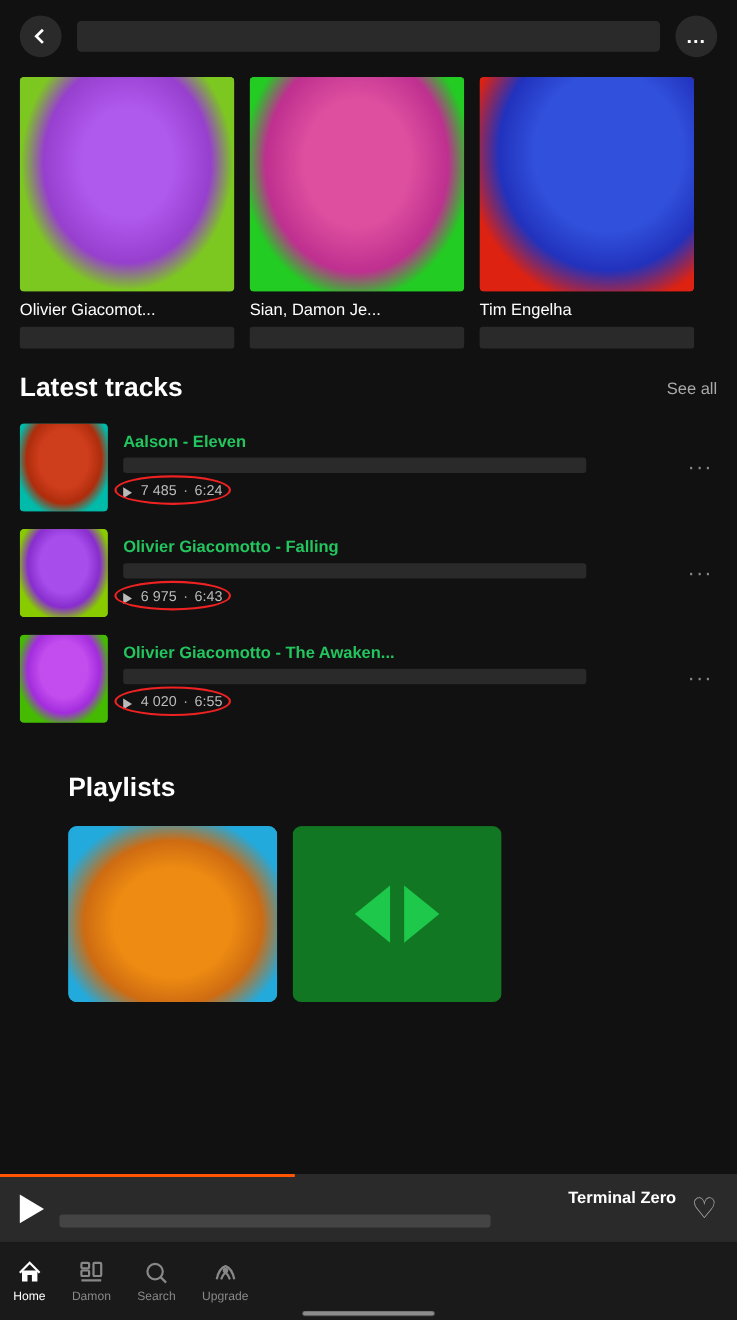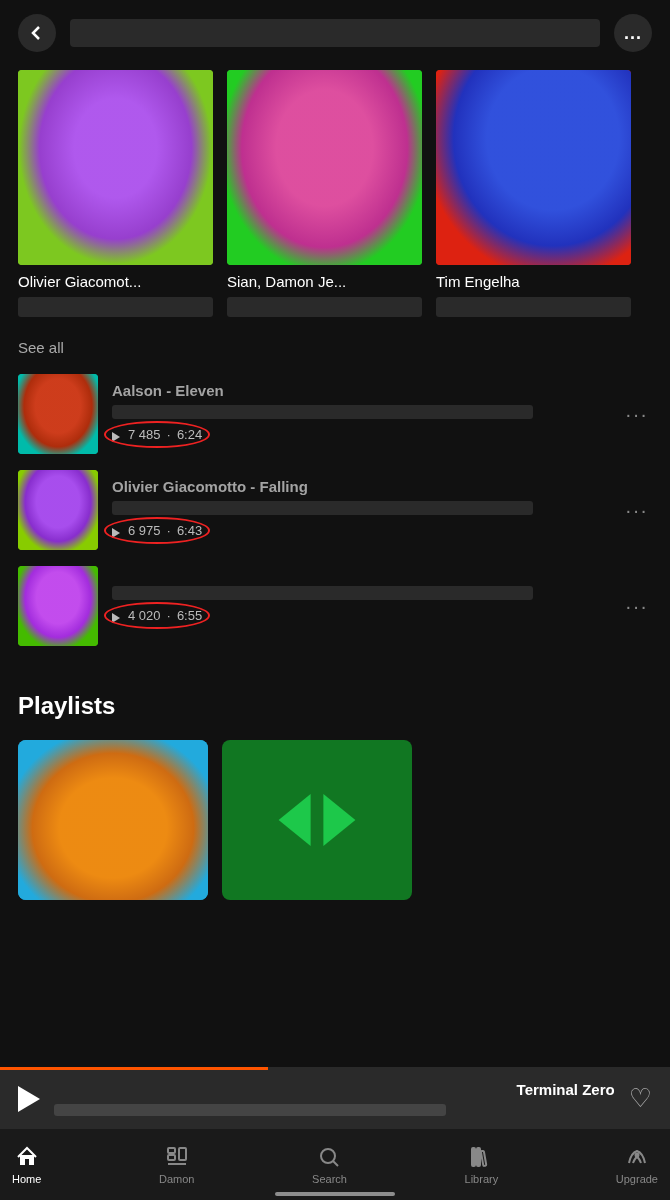--- a/index.html
+++ b/index.html
@@ -190,21 +190,21 @@
       opacity: 0.93;
     }
 
     .track-info {
       flex: 1;
       min-width: 0;
     }
     .track-title {
       font-size: 15px;
       font-weight: 600;
-      color: #a3a3a3;
+      color: #22c55e;
       white-space: nowrap;
       overflow: hidden;
       text-overflow: ellipsis;
       margin-bottom: 6px;
     }
     .track-title-bar {
       height: 14px;
       background: #2a2a2a;
       border-radius: 3px;
       width: 85%;
@@ -244,21 +244,21 @@
       background: none;
       border: none;
       color: #888;
       font-size: 20px;
       cursor: pointer;
       padding: 0 4px;
       letter-spacing: 1px;
     }
 
     
-    .playlists-section { padding-top: 8px; }
+    .playlists-section { padding-top: 8px; margin-left: 44px; }
     .playlists-grid {
       display: flex;
       gap: 14px;
       padding: 10px 18px 20px;
       overflow: hidden;
     }
     .playlist-card {
       width: 190px;
       height: 160px;
       border-radius: 8px;
@@ -375,21 +375,21 @@
     
     .bottom-nav {
       position: fixed;
       bottom: 0;
       left: 0; right: 0;
       width: 670px;
       height: 72px;
       background: #1a1a1a;
       display: flex;
       align-items: center;
-      justify-content: space-between;
+      justify-content: flex-start;
       border-top: 1px solid #2a2a2a;
     }
     .nav-item {
       display: flex;
       flex-direction: column;
       align-items: center;
       gap: 4px;
       cursor: pointer;
       padding: 8px 12px;
     }
@@ -466,20 +466,21 @@
       <div class="art-tim">
         <div class="art-tim-person"></div>
       </div>
     </div>
     <div class="artist-name">Tim Engelha</div>
     <div class="artist-sub-bar"></div>
   </div>
 </section>
 
 <section class="section-header">
+  <h2 class="section-title">Latest tracks</h2>
   <button class="see-all-btn">See all</button>
 </section>
 
 <div class="tracks-list">
 
   <div class="track-item">
     <div class="track-thumb">
       <div class="art-aalson">
         <div class="art-aalson-face"></div>
       </div>
@@ -522,20 +523,21 @@
     <button class="track-more-btn">···</button>
   </div>
 
   <div class="track-item">
     <div class="track-thumb">
       <div class="art-awaken">
         <div class="art-awaken-face"></div>
       </div>
     </div>
     <div class="track-info">
+      <div class="track-title">Olivier Giacomotto - The Awaken...</div>
       <div class="track-title-bar"></div>
       <div class="track-stats-wrap">
         <div class="track-stats-oval"></div>
         <div class="track-stats">
           <span class="play-icon-small"></span>
           <span>4 020</span>
           <span>·</span>
           <span>6:55</span>
         </div>
       </div>
@@ -600,28 +602,20 @@
   </div>
 
   <div class="nav-item">
     <svg class="nav-svg" viewBox="0 0 24 24" stroke="#888">
       <circle cx="11" cy="11" r="7" stroke="#888" fill="none"></circle>
       <line x1="16" y1="16" x2="21" y2="21" stroke="#888"></line>
     </svg>
     <span class="nav-label">Search</span>
   </div>
 
-  <div class="nav-item">
-    <svg class="nav-svg" viewBox="0 0 24 24" stroke="#888">
-      <rect x="3" y="3" width="3" height="18" rx="1" fill="#888"></rect>
-      <rect x="8" y="3" width="3" height="18" rx="1" fill="#888"></rect>
-      <rect x="13" y="6" width="3" height="15" rx="1" fill="none" stroke="#888" transform="rotate(-10 14 13)"></rect>
-    </svg>
-    <span class="nav-label">Library</span>
-  </div>
 
   <div class="nav-item">
     <svg class="nav-svg" viewBox="0 0 24 24" stroke="#888">
       <path d="M4 18 Q6 8 12 6 Q18 8 20 18" fill="none" stroke="#888"></path>
       <path d="M8 18 Q10 13 12 12 Q14 13 16 18" fill="none" stroke="#888"></path>
       <circle cx="12" cy="10" r="1.5" fill="#888"></circle>
     </svg>
     <span class="nav-label">Upgrade</span>
   </div>
 </nav>

